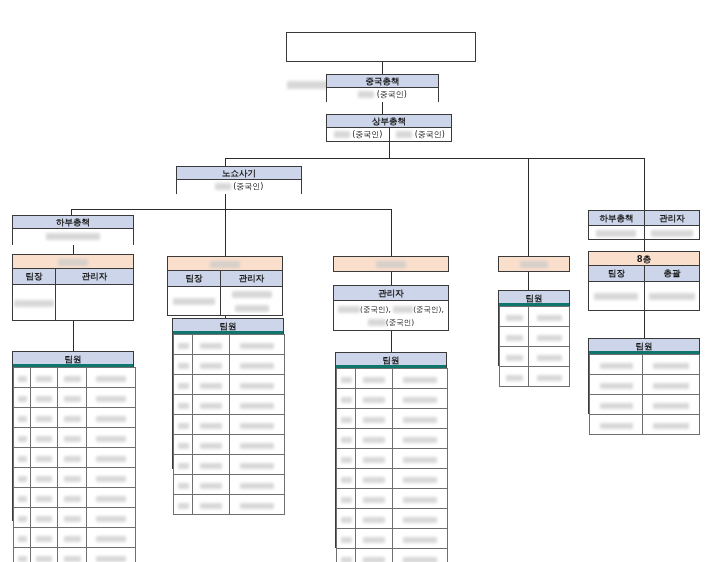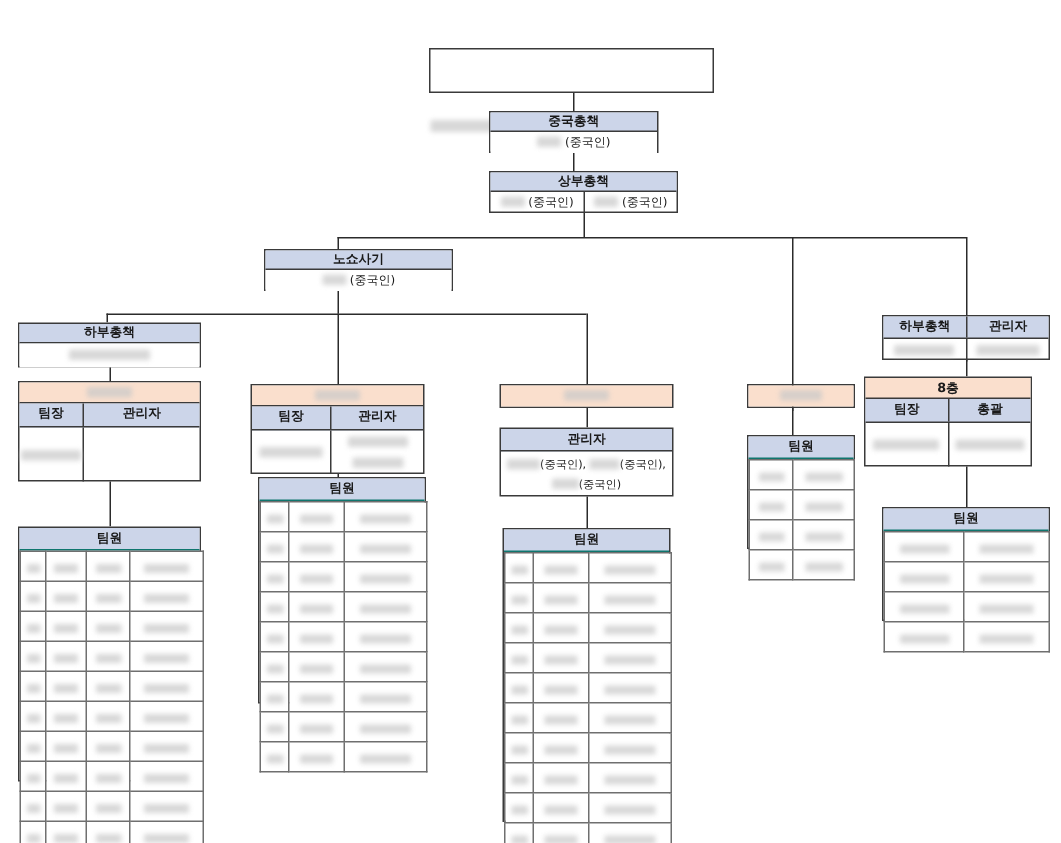--- a/index.html
+++ b/index.html
@@ -145,21 +145,21 @@
   }
   .tbl td .blur { height: 6px; }
 
   .tbl-head {
     background: #ccd5e9;
     text-align: center;
     font-weight: bold;
     font-size: 8.5px;
     line-height: 15px;
     height: 15px;
-    border-bottom: 1px solid #0f766e;
+    border-bottom: 3px solid #0f766e;
     box-sizing: border-box;
   }
 </style>
 </head>
 <body>
 
 <div id="chart-root">
 
 
   <div class="node" id="root-node">
@@ -503,21 +503,21 @@
       <div style="flex:1 1 50%; border-right:1px solid #3a3a3a; display:flex;align-items:center;justify-content:center;">
         <span class="blur" style="width:40px;height:7px;"></span>
       </div>
       <div style="flex:1 1 50%; display:flex;align-items:center;justify-content:center;">
         <span class="blur" style="width:42px;height:7px;"></span>
       </div>
     </div>
   </div>
   <div class="line v" style="left:644px; top:240px; height:11px;"></div>
 
-  <div class="node" style="left:576px; top:251px; width:112px; height:60px;">
+  <div class="node" style="left:588px; top:251px; width:112px; height:60px;">
     <div class="hdr-peach">8층</div>
     <div class="colhdr">
       <div style="flex:1 1 50%;">팀장</div>
       <div style="flex:1 1 50%;">총괄</div>
     </div>
     <div style="display:flex; height:29px;">
       <div style="flex:1 1 50%; border-right:1px solid #3a3a3a; display:flex;align-items:center;justify-content:center;">
         <span class="blur" style="width:44px;height:7px;"></span>
       </div>
       <div style="flex:1 1 50%; display:flex;align-items:center;justify-content:center;">

